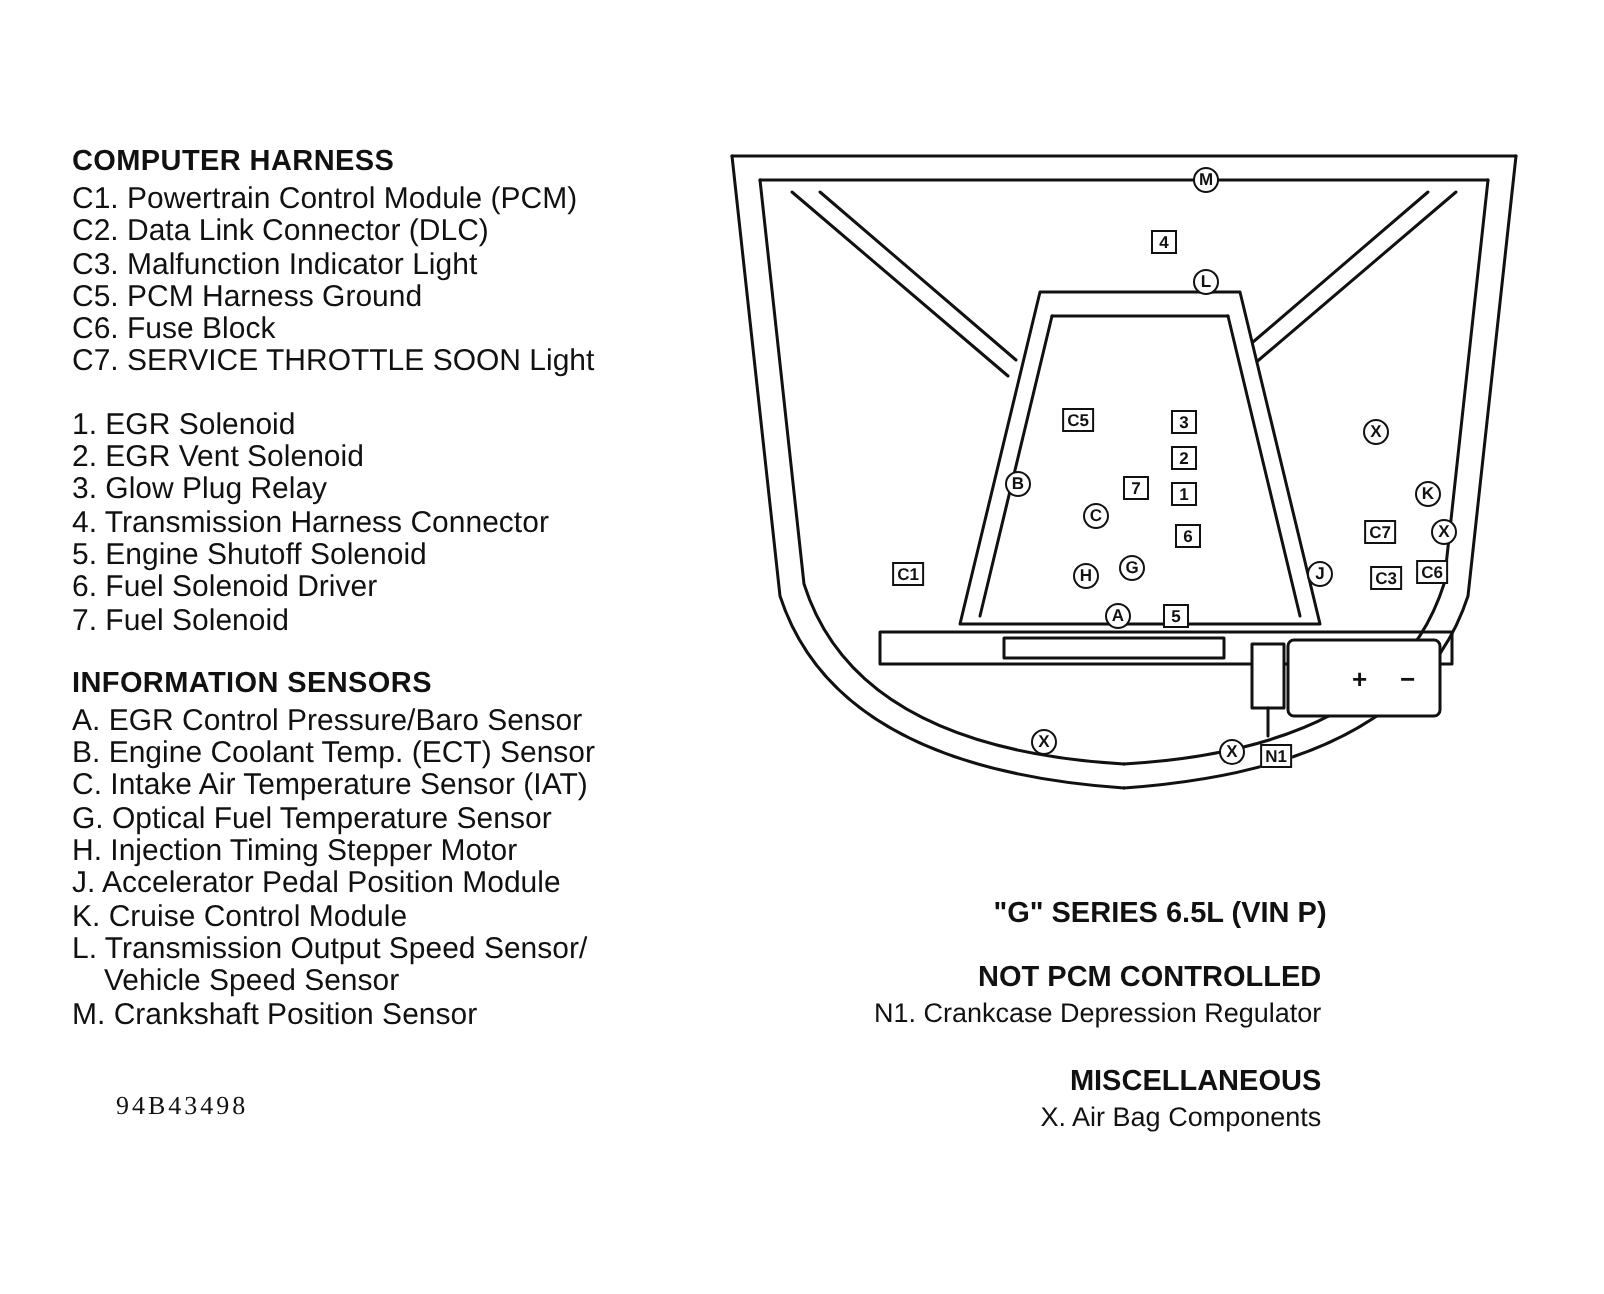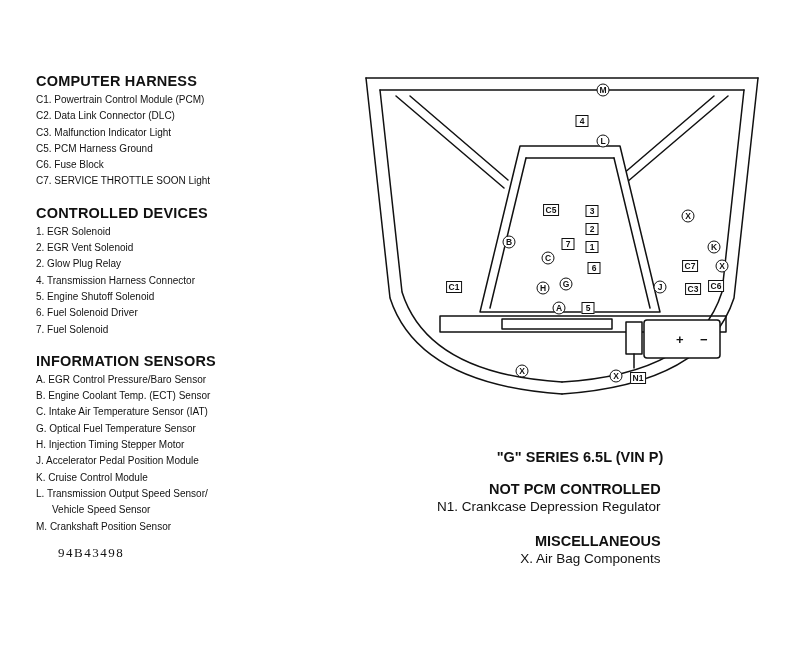--- a/index.html
+++ b/index.html
@@ -11,21 +11,21 @@
     background: #ffffff;
     font-family: "Liberation Sans", sans-serif;
     color: #111111;
     overflow: hidden;
   }
   .legend { position: absolute; left: 36px; top: 73px; width: 312px; }
   .legend-section { margin: 0 0 15px 0; }
   .legend-title {
     font-size: 14.5px; font-weight: bold; margin: 0 0 3px 0; letter-spacing: .2px;
   }
-  .legend-item { font-size: 10px; line-height: 16.3px; white-space: nowrap; }
+  .legend-item { font-size: 15px; line-height: 16.3px; white-space: nowrap; }
   .legend-item.indent { padding-left: 16px; }
   .figure-code {
     position: absolute; left: 58px; top: 545px;
     font-family: "Liberation Serif", serif;
     font-size: 13px; letter-spacing: 1.5px;
   }
   .diagram { position: absolute; left: 352px; top: 70px; width: 420px; height: 345px; }
   .diagram svg { position: absolute; left: 0; top: 0; }
   .callout-layer { position: absolute; left: 0; top: 0; width: 420px; height: 345px; }
   .co {
@@ -55,24 +55,23 @@
       <section class="legend-section">
         <h3 class="legend-title">COMPUTER HARNESS</h3>
         <div class="legend-item">C1. Powertrain Control Module (PCM)</div>
         <div class="legend-item">C2. Data Link Connector (DLC)</div>
         <div class="legend-item">C3. Malfunction Indicator Light</div>
         <div class="legend-item">C5. PCM Harness Ground</div>
         <div class="legend-item">C6. Fuse Block</div>
         <div class="legend-item">C7. SERVICE THROTTLE SOON Light</div>
       </section>
       <section class="legend-section">
-        <h3 class="legend-title">CONTROLLED DEVICES</h3>
         <div class="legend-item">1. EGR Solenoid</div>
         <div class="legend-item">2. EGR Vent Solenoid</div>
-        <div class="legend-item">2. Glow Plug Relay</div>
+        <div class="legend-item">3. Glow Plug Relay</div>
         <div class="legend-item">4. Transmission Harness Connector</div>
         <div class="legend-item">5. Engine Shutoff Solenoid</div>
         <div class="legend-item">6. Fuel Solenoid Driver</div>
         <div class="legend-item">7. Fuel Solenoid</div>
       </section>
       <section class="legend-section">
         <h3 class="legend-title">INFORMATION SENSORS</h3>
         <div class="legend-item">A. EGR Control Pressure/Baro Sensor</div>
         <div class="legend-item">B. Engine Coolant Temp. (ECT) Sensor</div>
         <div class="legend-item">C. Intake Air Temperature Sensor (IAT)</div>
@@ -117,21 +116,21 @@
 
         <rect x="292" y="250" width="76" height="38" rx="3" fill="#ffffff"></rect>
       </g>
       <text class="battery-label" x="324" y="274" fill="#111111">+</text>
       <text class="battery-label" x="348" y="274" fill="#111111">−</text>
     </svg>
     <div class="callout-layer">
         <div class="co circle" style="left: 251px; top: 20px;">M</div>
         <div class="co box" style="left: 230px; top: 51px;">4</div>
         <div class="co circle" style="left: 251px; top: 71px;">L</div>
-        <div class="co box" style="left: 199px; top: 140px;">C5</div>
+        <div class="co box" style="left: 187px; top: 140px;">C5</div>
         <div class="co box" style="left: 240px; top: 141px;">3</div>
         <div class="co box" style="left: 240px; top: 159px;">2</div>
         <div class="co box" style="left: 240px; top: 177px;">1</div>
         <div class="co box" style="left: 216px; top: 174px;">7</div>
         <div class="co circle" style="left: 196px; top: 188px;">C</div>
         <div class="co circle" style="left: 157px; top: 172px;">B</div>
         <div class="co box" style="left: 242px; top: 198px;">6</div>
         <div class="co circle" style="left: 191px; top: 218px;">H</div>
         <div class="co circle" style="left: 214px; top: 214px;">G</div>
         <div class="co box" style="left: 236px; top: 238px;">5</div>

